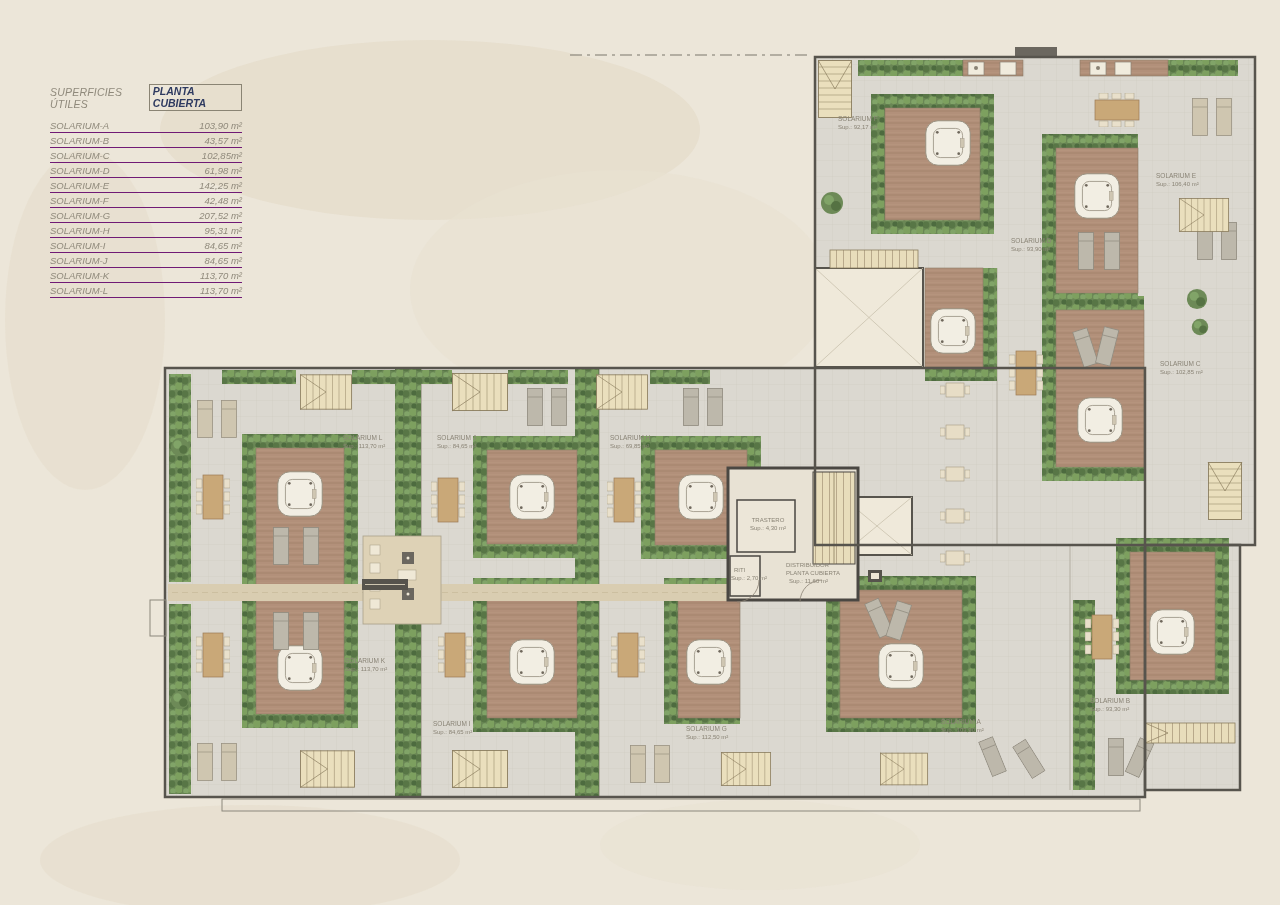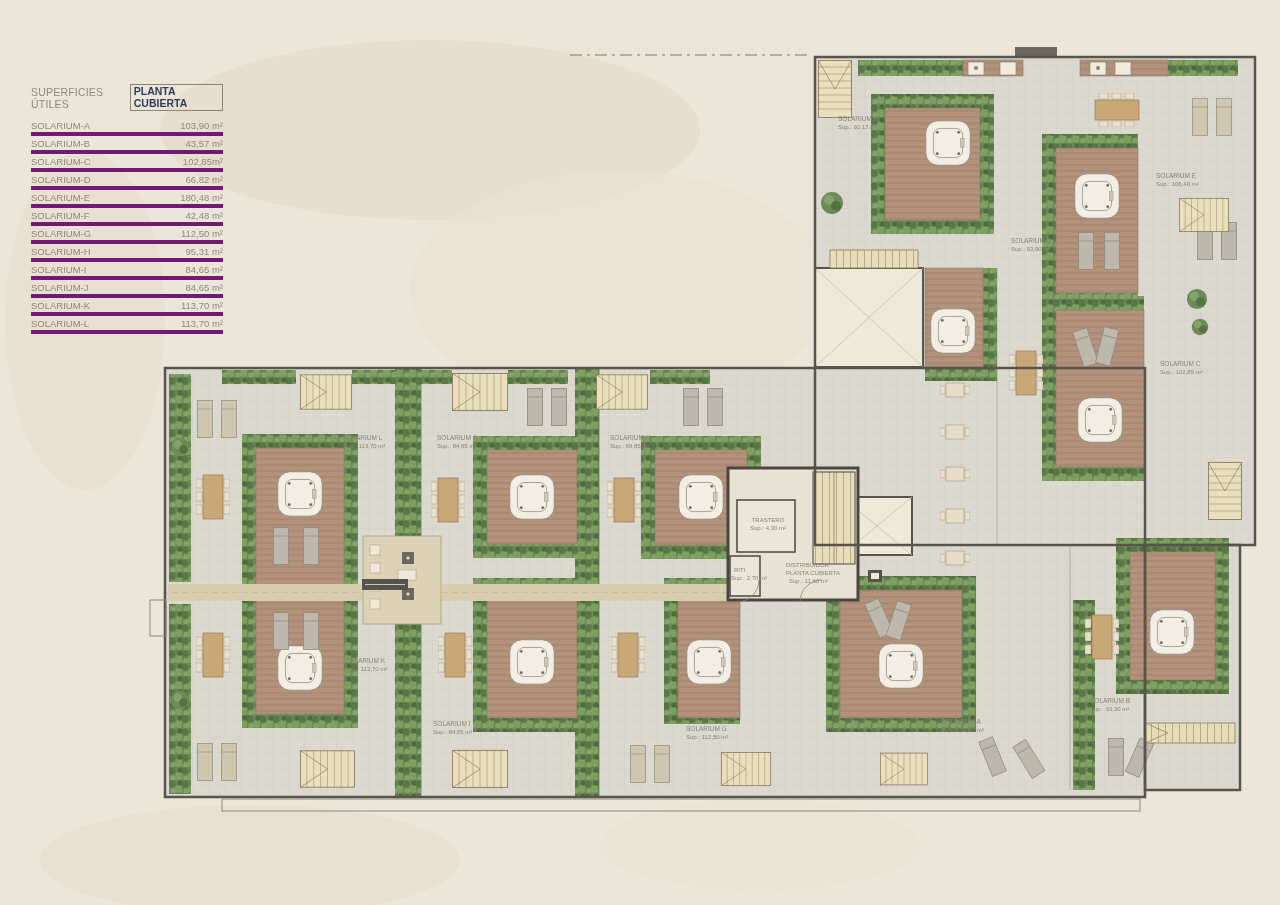--- a/index.html
+++ b/index.html
@@ -1,24 +1,24 @@
 <!DOCTYPE html>
 <html><head>
 <meta charset="utf-8">
 <style>
   html,body{margin:0;padding:0;}
   body{width:1280px;height:905px;overflow:hidden;background:#ece6d9;font-family:"Liberation Sans",sans-serif;}
   .canvas{position:relative;width:1280px;height:905px;background:#ece6d9;}
   .plan-svg{position:absolute;left:0;top:0;}
   
-  .legend{position:absolute;left:31px;top:84px;width:192px;}
+  .legend{position:absolute;left:50px;top:84px;width:192px;font-style:italic;}
   .legend-head{display:flex;justify-content:space-between;align-items:center;margin-bottom:7px;}
   .legend-head .t1{font-size:10.5px;color:#8f897b;letter-spacing:.2px;}
   .legend-head .t2{font-size:10.5px;color:#2e3a60;font-weight:bold;border:1px solid #8a8474;padding:0 3px 1px 3px;}
-  .legend-row{display:flex;justify-content:space-between;align-items:center;border-bottom:4px solid #701a75;font-size:9.5px;color:#8f897b;height:14px;}
+  .legend-row{display:flex;justify-content:space-between;align-items:center;border-bottom:1px solid #701a75;font-size:9.5px;color:#8f897b;height:14px;}
   .legend-row .v{text-align:right;}
   
   text{font-family:"Liberation Sans",sans-serif;fill:#8a8476;}
   .plbl{font-size:6.5px;}
   .psub{font-size:6px;}
   .core-lbl{font-size:6px;}
 </style>
 </head>
 <body>
 
@@ -395,33 +395,33 @@
   <div class="legend-row">
         <span>SOLARIUM-B</span>
         <span class="v">43,57 m²</span>
       </div>
   <div class="legend-row">
         <span>SOLARIUM-C</span>
         <span class="v">102,85m²</span>
       </div>
   <div class="legend-row">
         <span>SOLARIUM-D</span>
-        <span class="v">66,82 m²</span>
+        <span class="v">61,98 m²</span>
       </div>
   <div class="legend-row">
         <span>SOLARIUM-E</span>
-        <span class="v">180,48 m²</span>
+        <span class="v">142,25 m²</span>
       </div>
   <div class="legend-row">
         <span>SOLARIUM-F</span>
         <span class="v">42,48 m²</span>
       </div>
   <div class="legend-row">
         <span>SOLARIUM-G</span>
-        <span class="v">112,50 m²</span>
+        <span class="v">207,52 m²</span>
       </div>
   <div class="legend-row">
         <span>SOLARIUM-H</span>
         <span class="v">95,31 m²</span>
       </div>
   <div class="legend-row">
         <span>SOLARIUM-I</span>
         <span class="v">84,65 m²</span>
       </div>
   <div class="legend-row">

